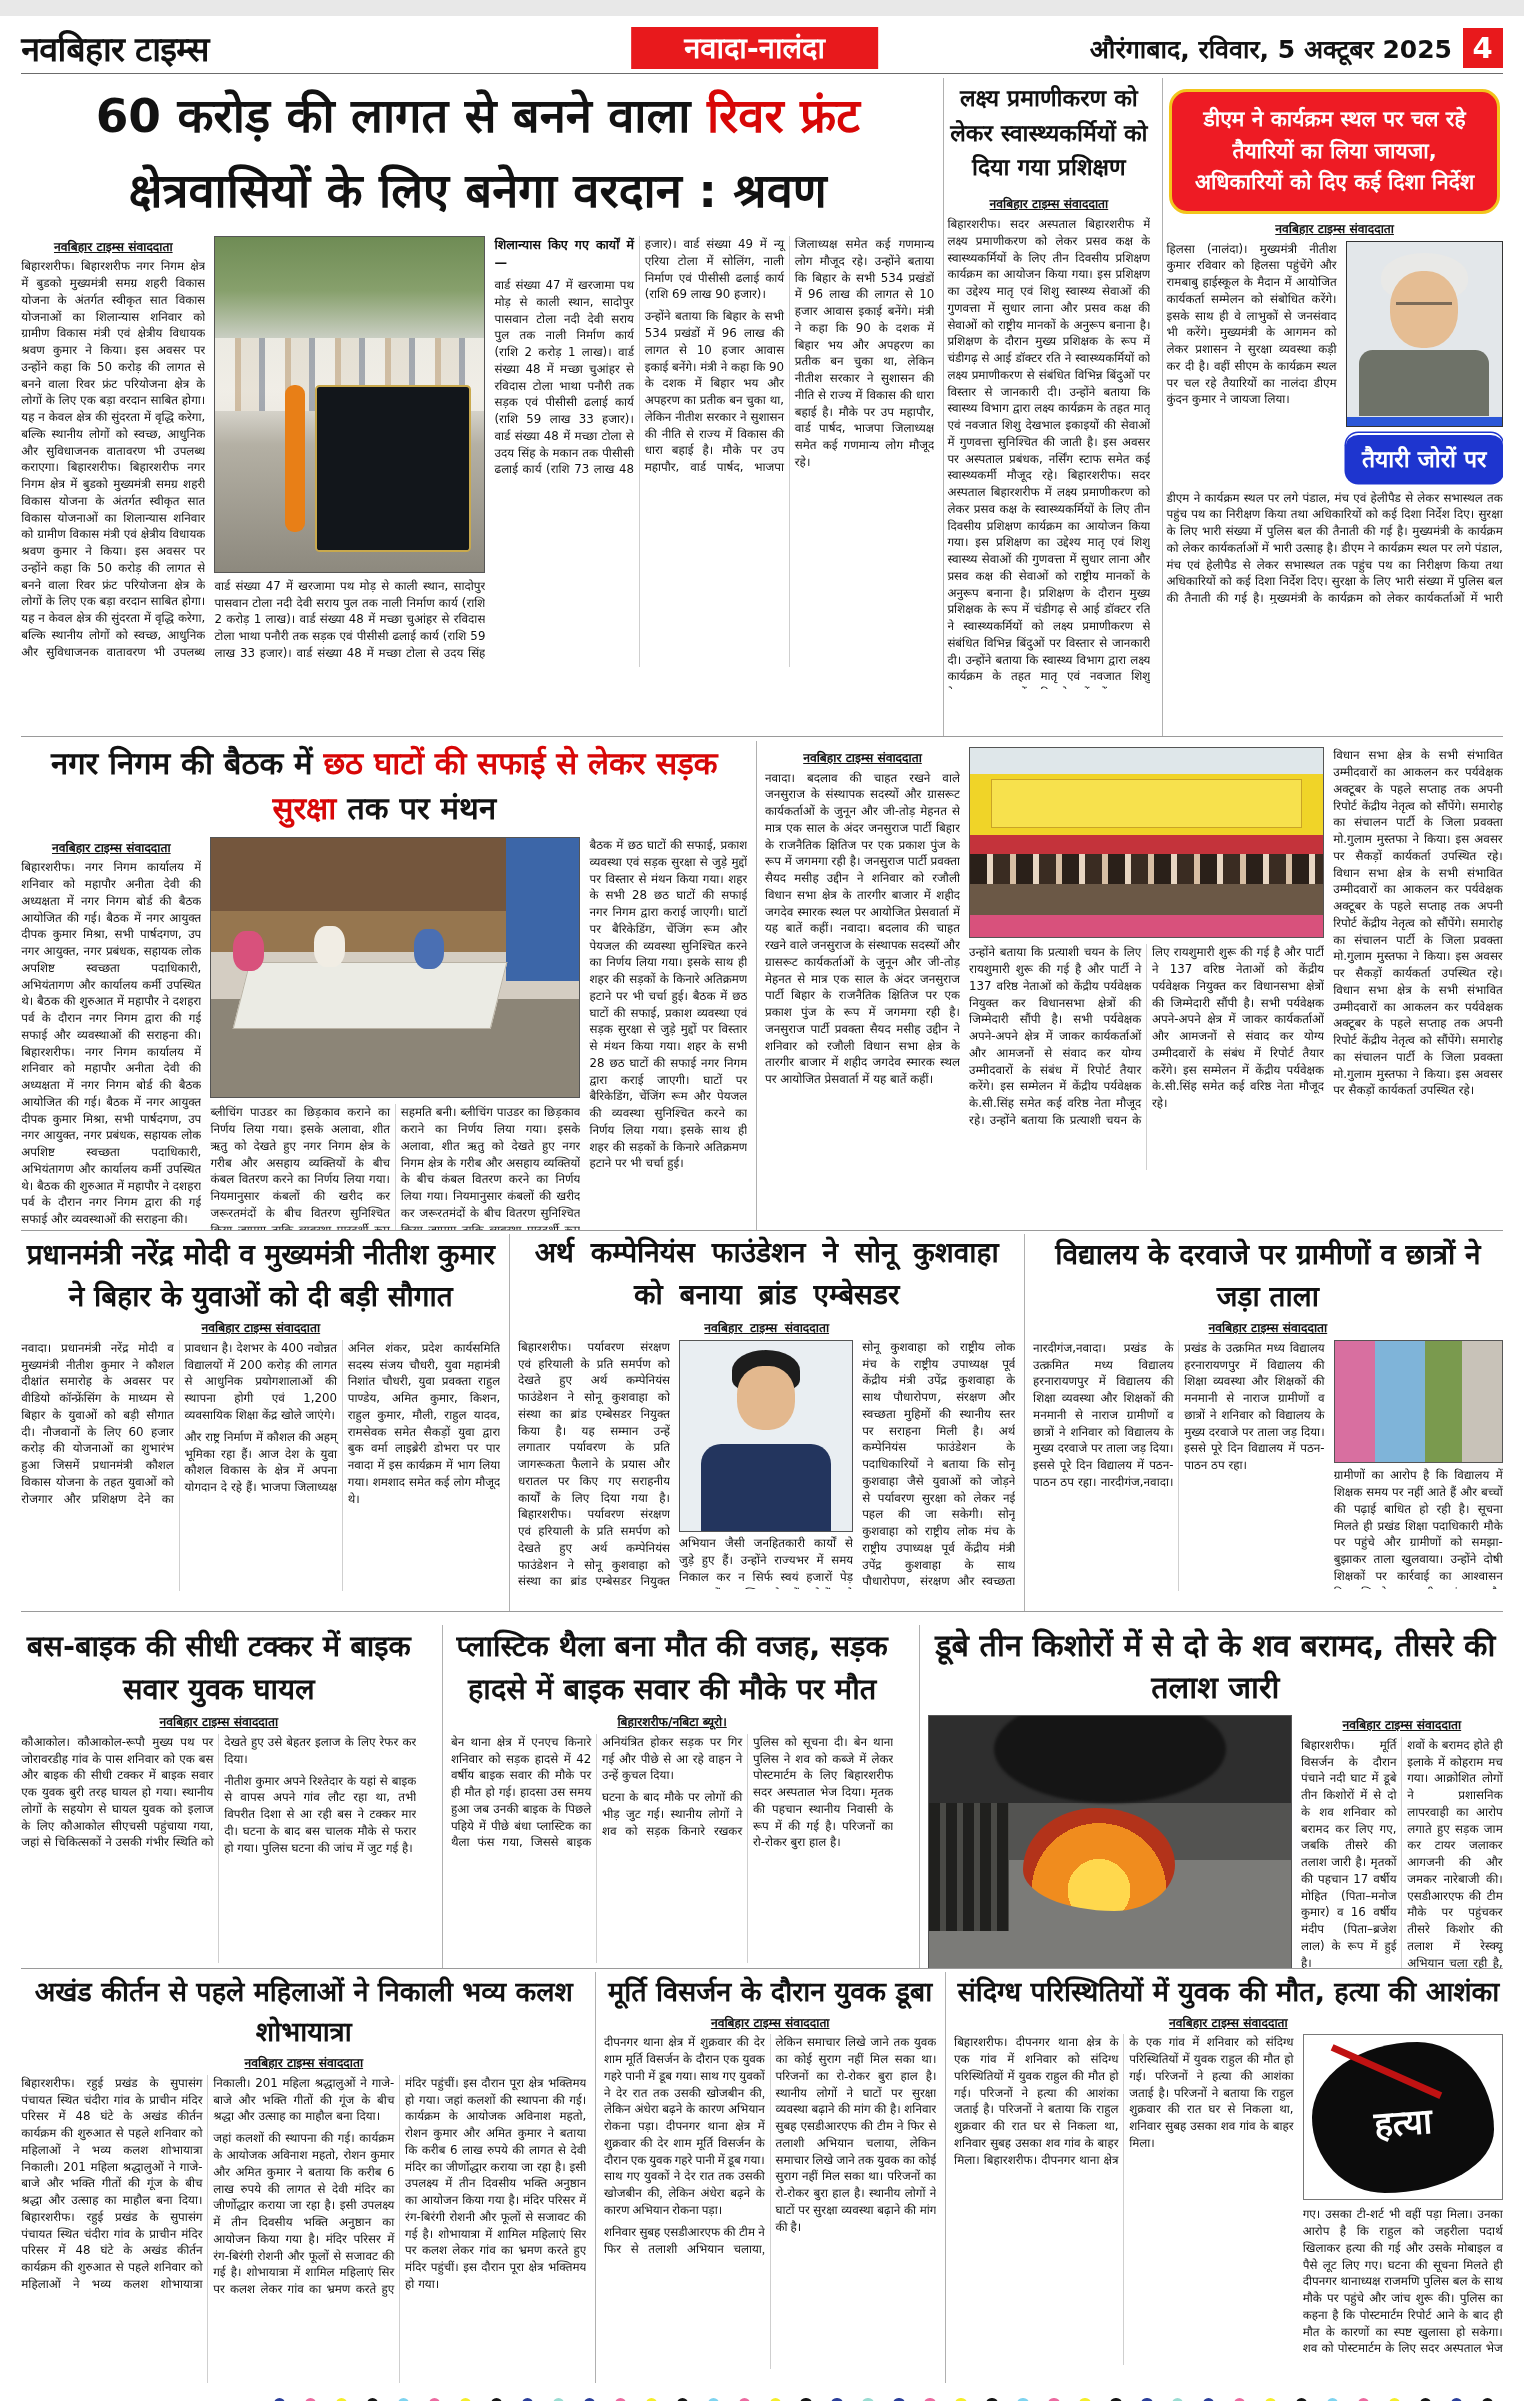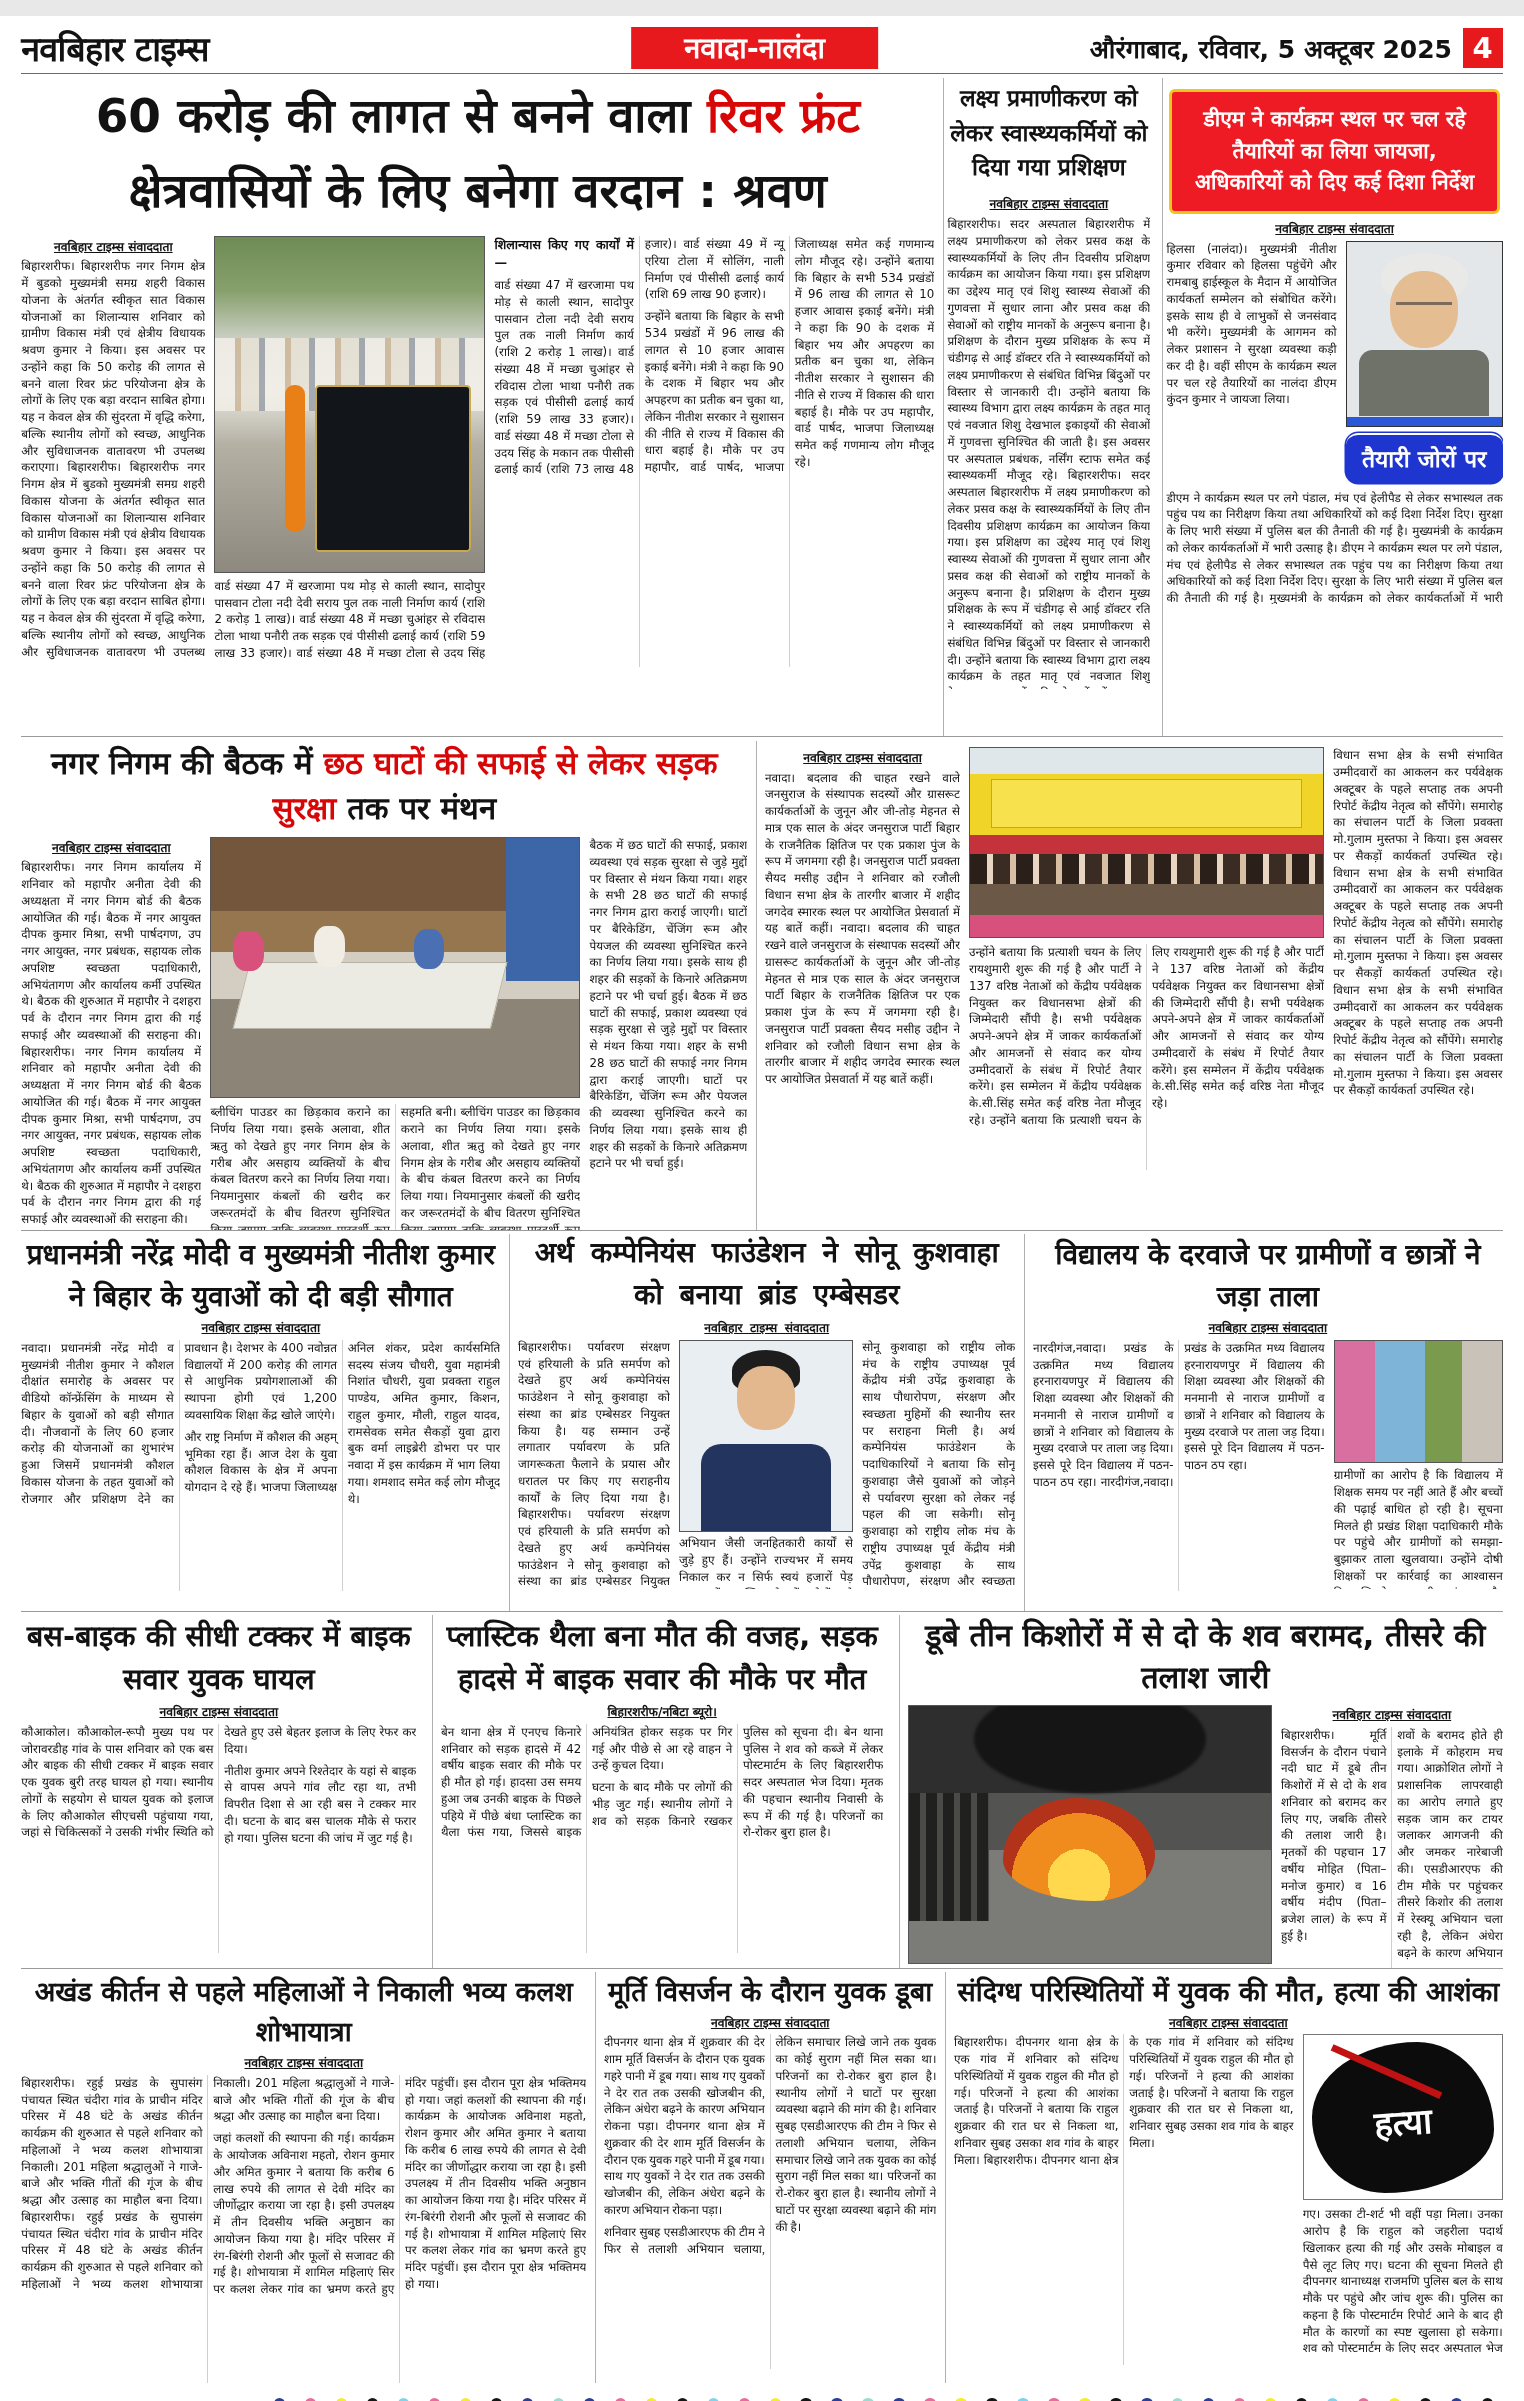--- a/index.html
+++ b/index.html
@@ -41,21 +41,21 @@
   .riverfront-photo{height:337px;background:linear-gradient(180deg,#6f8c55 0%,#87a06c 16%,#c9cec2 30%,#e8e6df 46%,#b4b0a4 62%,#8d897e 100%);}
   .rf-crowd{position:absolute;top:30%;left:0;width:100%;height:22%;
             background:repeating-linear-gradient(90deg,#f2efe8 0 20px,#cdb79a 20px 26px,#e8e2d6 26px 44px,#9aa0aa 44px 50px);opacity:.85;}
   .rf-plaque{position:absolute;right:5%;bottom:6%;width:58%;height:50%;background:#12161b;
              border:2.3px solid #c9a94d;border-radius:4.6px;}
   .rf-garland{position:absolute;left:26%;bottom:12%;width:20px;height:44%;background:#e87f17;border-radius:9.1px;}
   .b1-mid{padding:0 3px;}
   .h-mid{font-size:23px;line-height:1.5;margin-top:3px;}
   .b1-right{padding-left:3px;}
   .h-cm{font-size:41px;line-height:1.55;margin-top:3px;}
-  .cm-subbox{margin:10.7px 3px 6.1px;background:#ee1b24;border:3.8px solid #f2c51c;border-radius:6px;
+  .cm-subbox{margin:10.7px 3px 6.1px;background:#ee1b24;border:3.8px solid #f2c51c;border-radius:18px;
              color:#fff;font-size:21px;font-weight:700;line-height:1.5;padding:12.2px 20px;text-align:center;}
   .cm-row{display:flex;gap:9.1px;margin-top:3px;}
   .cm-txt{flex:1;height:242px;}
   .cm-photo-col{width:157px;}
   .cm-photo{height:186px;background:#e3e7ea;border:1.5px solid #333;}
   .cm-hair{position:absolute;top:6%;left:22%;width:56%;height:26%;background:#e9e9e7;border-radius:50% 50% 40% 40%;}
   .cm-face{position:absolute;top:16%;left:28%;width:44%;height:42%;background:#e5bd93;border-radius:46%;}
   .cm-glasses{position:absolute;top:33%;left:32%;width:36%;height:3px;background:#7c6b58;}
   .cm-kurta{position:absolute;bottom:5%;left:8%;width:84%;height:36%;background:#6e7268;border-radius:13.7px 13.7px 0 0;}
   .cm-bluebar{position:absolute;bottom:0;left:0;width:100%;height:9.1px;background:#2b57d8;}
@@ -87,21 +87,21 @@
   .b3-row{display:flex;gap:9.1px;margin-top:3px;height:251px;overflow:hidden;}
   .amb-photo-col{width:174px;display:flex;flex-direction:column;gap:4.6px;}
   .ambassador-photo{height:192px;background:#e9eef2;}
   .am-hair{position:absolute;top:5%;left:30%;width:40%;height:22%;background:#1d1d1d;border-radius:50% 50% 30% 30%;}
   .am-face{position:absolute;top:13%;left:33%;width:34%;height:34%;background:#e3b88e;border-radius:44%;}
   .am-shirt{position:absolute;bottom:0;left:12%;width:76%;height:46%;background:#23355e;border-radius:20px 20px 0 0;}
   .school-col{width:169px;display:flex;flex-direction:column;gap:4.6px;}
   .school-photo{height:123px;background:linear-gradient(90deg,#d86fa0 0 24%,#7fb4d9 24% 54%,#7a9a4e 54% 76%,#c8c2b8 76% 100%);}
 
   
-  .band4{display:grid;grid-template-columns:395px 451px 1fr;column-gap:16px;height:357px;padding-top:3px;}
+  .band4{display:grid;grid-template-columns:395px 451px 1fr;column-gap:26px;height:357px;padding-top:13px;}
   .h-b4{font-size:29px;line-height:1.5;}
   .h-b4s{font-size:30.5px;line-height:1.4;}
   .b4-row{display:flex;gap:9.1px;margin-top:4.6px;height:264px;overflow:hidden;}
   .fire-photo{width:364px;height:259px;background:linear-gradient(180deg,#2e2e2e 0 34%,#535351 34% 56%,#7b7b78 56% 100%);}
   .fp-smoke{position:absolute;top:-8%;left:18%;width:64%;height:42%;background:#151515;border-radius:50%;filter:blur(1.5px);}
   .fp-flame{position:absolute;bottom:24%;left:26%;width:42%;height:40%;
             background:radial-gradient(circle at 50% 80%,#ffd84d 0 28%,#f08c1e 28% 60%,#b3331a 60% 100%);
             border-radius:48% 52% 40% 60%/60% 55% 45% 40%;}
   .fp-crowd{position:absolute;top:34%;left:0;width:22%;height:50%;
             background:repeating-linear-gradient(90deg,#20201e 0 10.7px,#4a4a46 10.7px 17px);}

